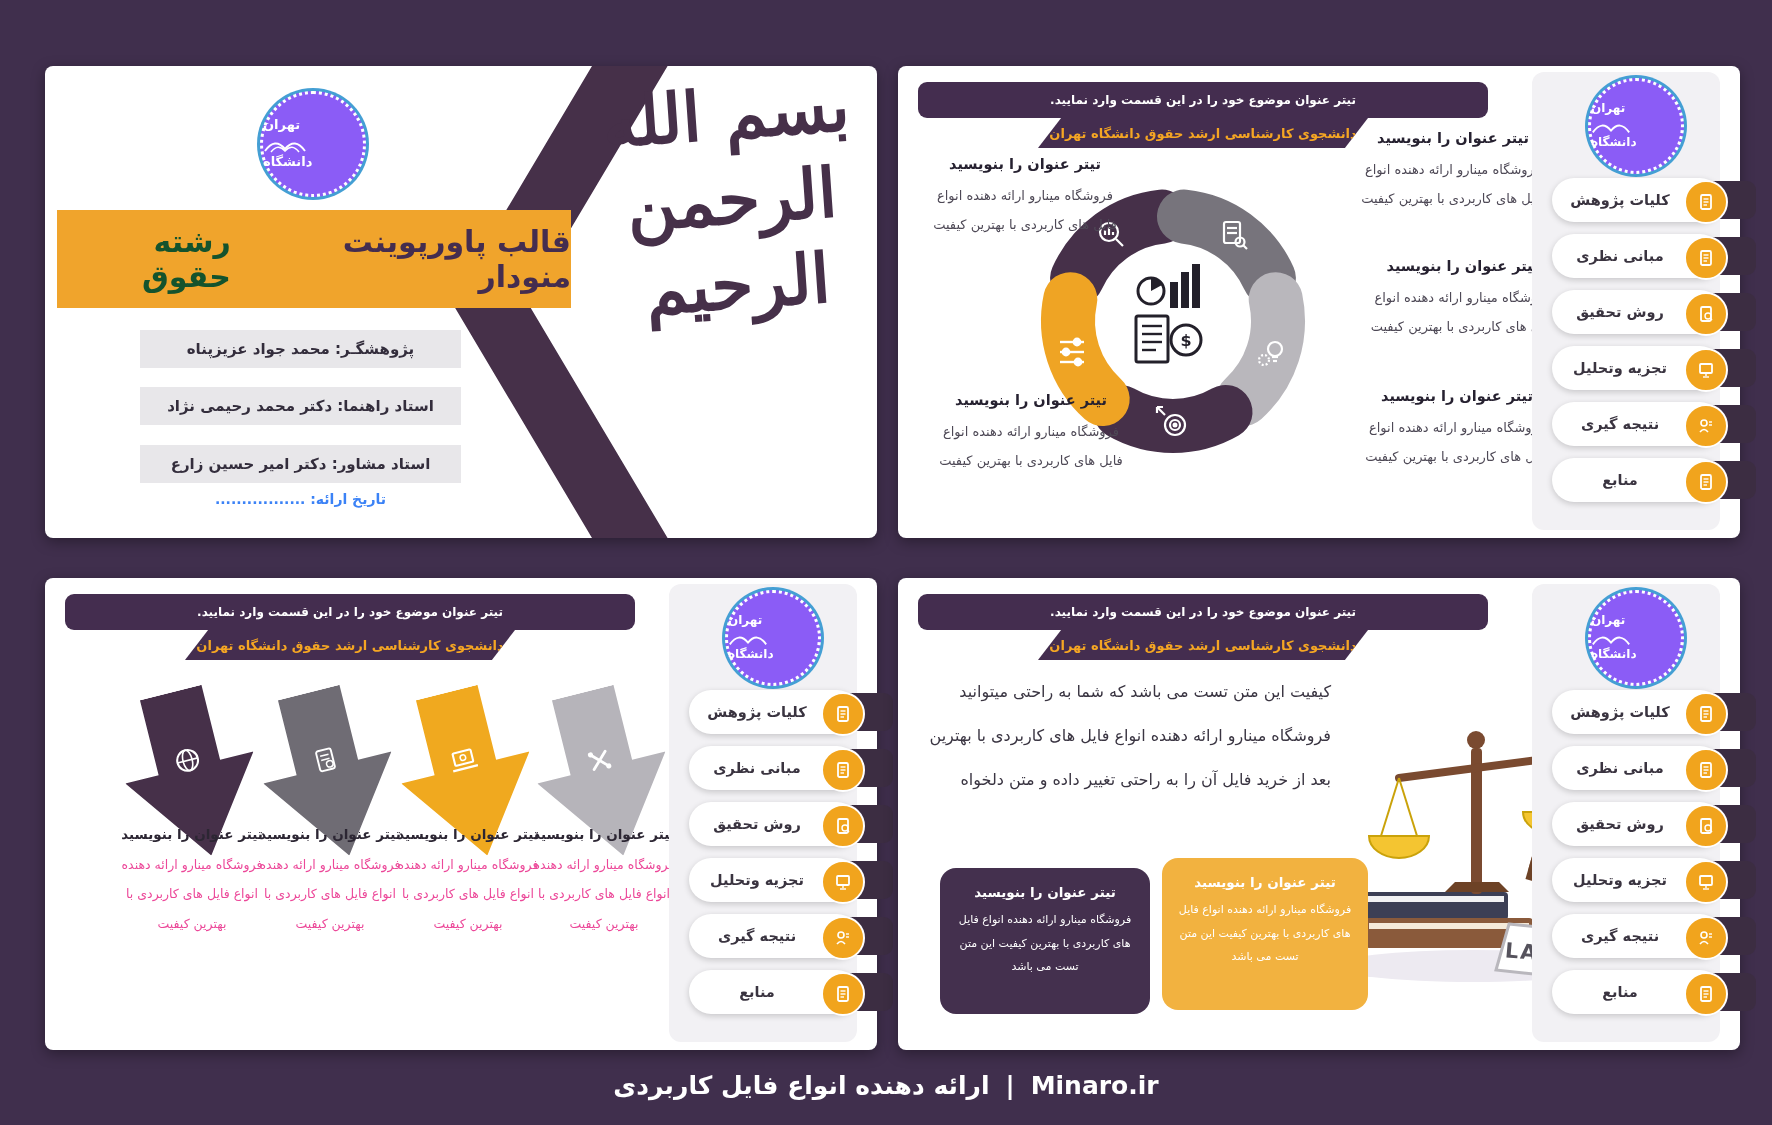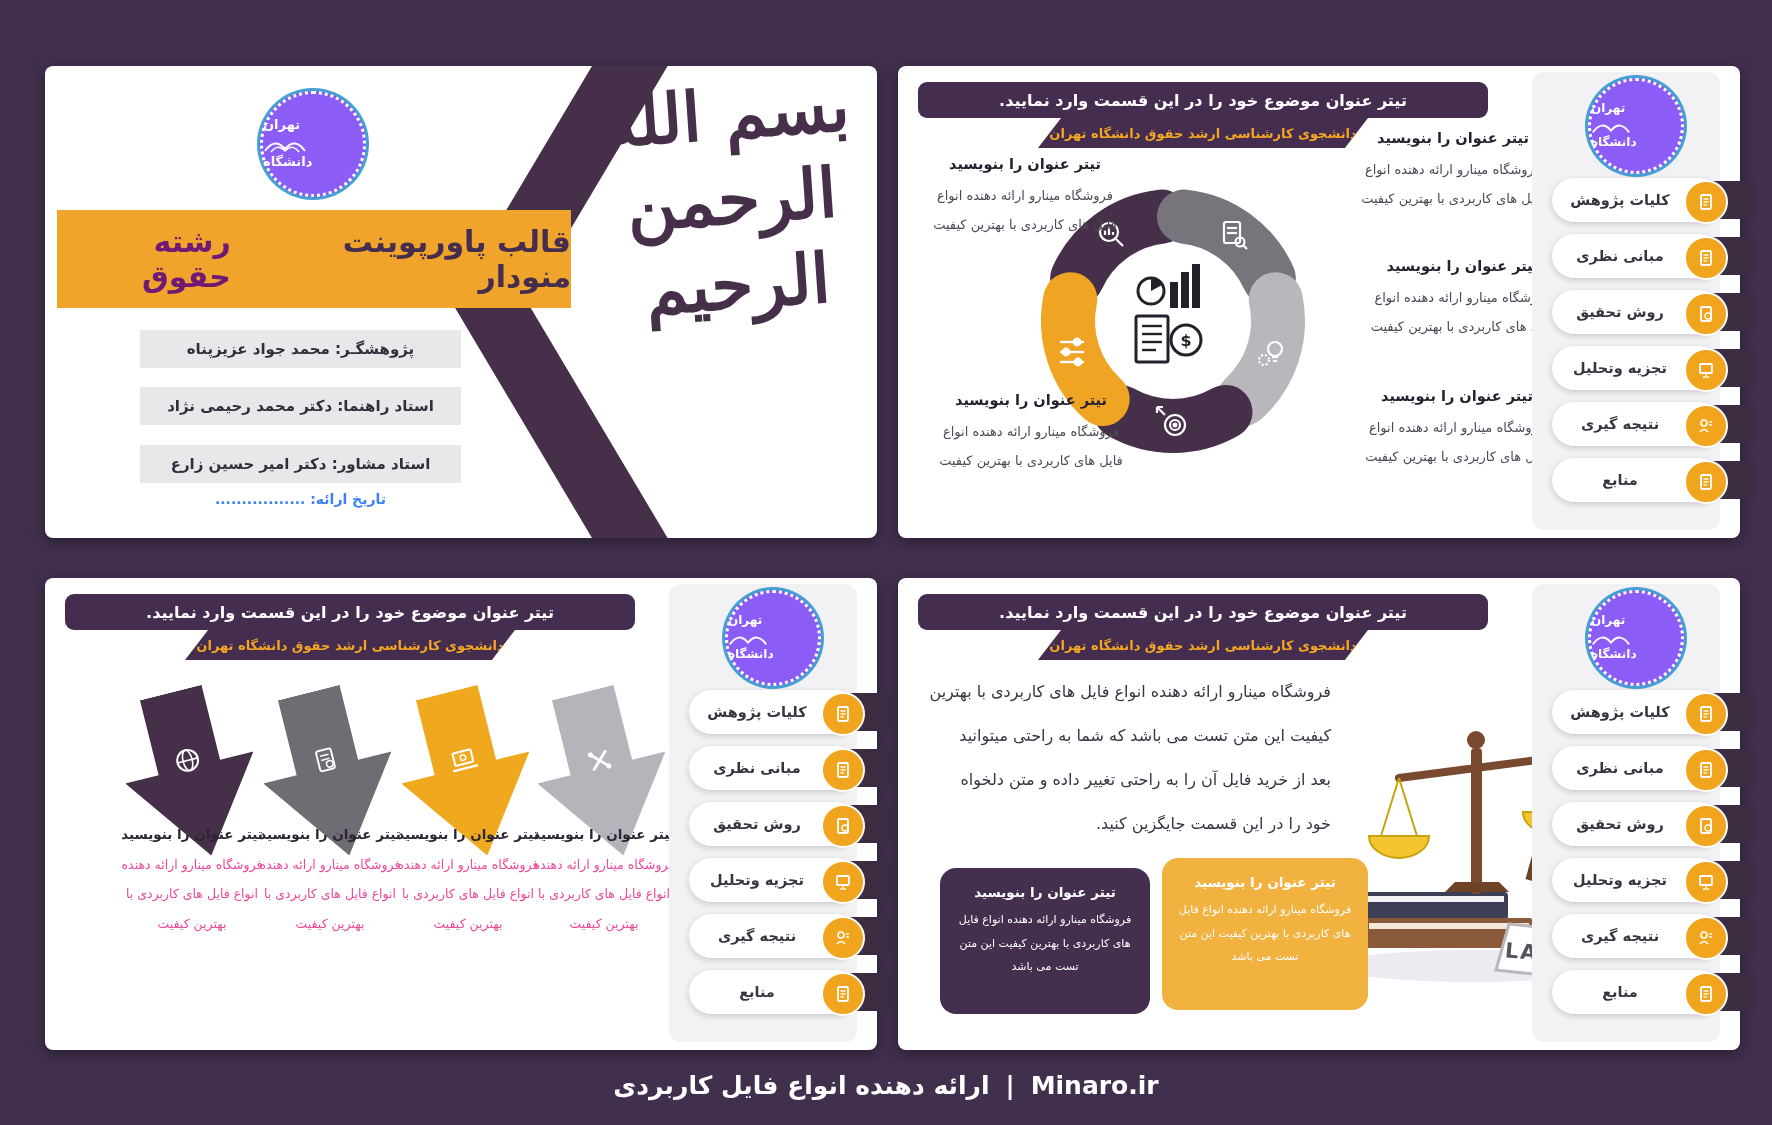--- a/index.html
+++ b/index.html
@@ -17,40 +17,40 @@
   
   .chevron-band{position:absolute;left:385px;top:0;width:270px;height:472px;background:#463049;
     clip-path:polygon(60% 0,8% 50%,60% 100%,88% 100%,36% 50%,88% 0);}
   .calligraphy{position:absolute;left:548px;top:6px;width:292px;height:460px;
     color:#463049;font-family:"DejaVu Serif","Liberation Serif",serif;
     font-size:68px;font-weight:bold;line-height:1.25;text-align:center;
     transform:rotate(-4deg);overflow:hidden;}
   .title-banner{position:absolute;left:12px;top:144px;width:514px;height:98px;background:#f0a42c;
     display:flex;align-items:center;justify-content:center;gap:14px;}
   .title-banner .t-main{color:#442d4f;font-size:30px;font-weight:bold;}
-  .title-banner .t-accent{color:#701a75;font-size:30px;font-weight:bold;}
+  .title-banner .t-accent{color:#14532d;font-size:30px;font-weight:bold;}
   .field-bar{position:absolute;left:95px;width:321px;height:38px;background:#e8e7ea;
     display:flex;align-items:center;justify-content:center;
     color:#332d3c;font-size:15px;font-weight:bold;}
   .date-line{position:absolute;left:95px;top:425px;width:321px;text-align:center;
     color:#3b82f6;font-size:14px;font-weight:bold;}
 
   
   .logo{position:absolute;border-radius:50%;background:#8b5cf6;border:3px dotted #ffffff;
     box-shadow:0 0 0 3px #449fd4;display:flex;flex-direction:column;justify-content:center;}
   .logo .lt{color:#ffffff;font-weight:bold;line-height:1.15;}
   .logo-big{left:215px;top:25px;width:100px;height:100px;}
   .logo-big .lt{font-size:13px;}
   .logo-side{right:56px;top:12px;width:90px;height:90px;}
   .logo-side .lt{font-size:12px;}
 
   
   .hdr{position:absolute;left:20px;top:16px;width:570px;height:36px;background:#442d4f;border-radius:9px;
     display:flex;align-items:center;justify-content:center;
-    color:#ffffff;font-size:16px;font-weight:bold;}
+    color:#ffffff;font-size:12px;font-weight:bold;}
   .sub{position:absolute;left:140px;top:52px;width:330px;height:30px;background:#442d4f;
     clip-path:polygon(7% 0,100% 0,93% 100%,0 100%);
     display:flex;align-items:center;justify-content:center;
     color:#f5a623;font-size:13px;font-weight:bold;}
 
   
   .side-panel{position:absolute;right:20px;top:6px;width:188px;height:458px;background:#f2f1f4;border-radius:12px;}
   .nav-item{position:absolute;right:-16px;width:212px;height:44px;}
   .nav-tab{position:absolute;right:0;top:3px;width:58px;height:38px;background:#3c2d42;border-radius:9px;}
   .nav-pill{position:absolute;left:8px;top:0;width:170px;height:44px;background:#ffffff;border-radius:22px;
@@ -452,24 +452,23 @@
         </svg>
       </span>
   </div>
 </div>
 
 <div class="card" id="card-br">
   <div class="hdr" dir="rtl">تیتر عنوان موضوع خود را در این قسمت وارد نمایید.</div>
   <div class="sub" dir="rtl">دانشجوی کارشناسی ارشد حقوق دانشگاه تهران</div>
 
   <div class="para">
+    <div>کیفیت این متن تست می باشد که شما به راحتی میتوانید</div>
     <div>فروشگاه مینارو ارائه دهنده انواع فایل های کاربردی با بهترین</div>
-    <div>کیفیت این متن تست می باشد که شما به راحتی میتوانید</div>
     <div>بعد از خرید فایل آن را به راحتی تغییر داده و متن دلخواه</div>
-    <div>خود را در این قسمت جایگزین کنید.</div>
   </div>
 
   <svg id="law-illustration" width="310" height="305" viewBox="0 0 310 305">
     <ellipse cx="150" cy="280" rx="140" ry="16" fill="#edeaf1"></ellipse>
 
     <g>
       <rect x="30" y="206" width="155" height="28" rx="4" fill="#3c3f55"></rect>
       <rect x="34" y="210" width="147" height="6" fill="#f2f2f4"></rect>
       <rect x="42" y="232" width="168" height="30" rx="4" fill="#8a5a3b"></rect>
       <rect x="46" y="237" width="160" height="6" fill="#f5ead9"></rect>

